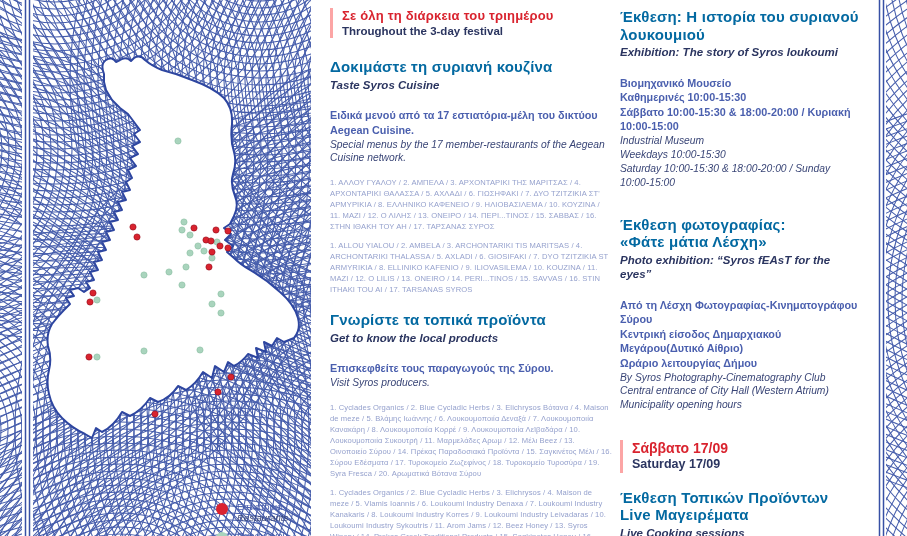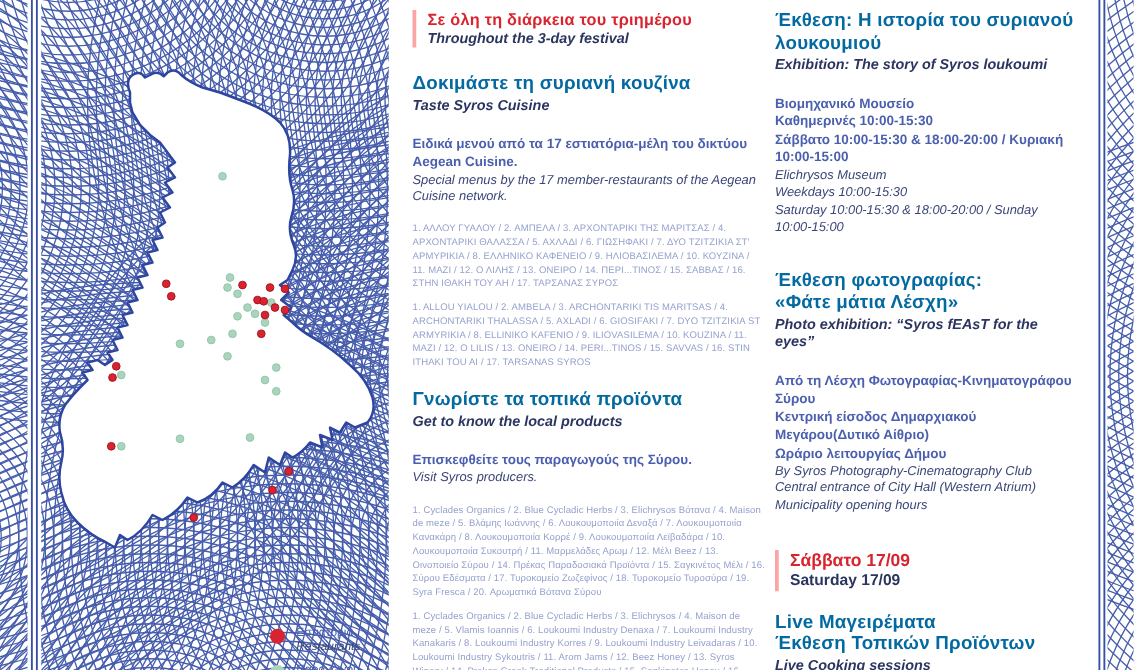--- a/index.html
+++ b/index.html
@@ -18,21 +18,21 @@
   .legend-dot.red{background:#da2330;}
   .legend-dot.green{background:#a9d4bd;}
   .legend-txt{font-size:9.5px;line-height:1.18;color:#4a5fae;}
   .legend-txt .en{font-style:italic;color:#3a4677;}
 
   .col-mid{position:absolute;left:330px;top:8px;width:282px;}
   .col-right{position:absolute;left:620px;top:8px;width:242px;}
 
   .red-block{border-left:3px solid #fca5a5;padding-left:9px;}
   .red-title{color:#d9232e;font-weight:bold;font-size:13px;letter-spacing:.2px;line-height:1.2;}
-  .red-sub{color:#2b3560;font-weight:bold;font-style:italic;font-size:11.5px;margin-top:1px;line-height:1.2;}
+  .red-sub{color:#2b3560;font-weight:bold;font-size:11.5px;margin-top:1px;line-height:1.2;}
 
   .sec-title{color:#0369a1;font-weight:bold;font-size:15px;letter-spacing:.2px;line-height:1.18;}
   .sec-sub{color:#2b3560;font-weight:bold;font-style:italic;font-size:11.5px;margin-top:2px;line-height:1.25;}
 
   .blue-line{color:#4a5fae;font-weight:bold;font-size:10.8px;line-height:1.35;}
   .it-line{color:#3a4677;font-style:italic;font-size:10.3px;line-height:1.35;}
 
   .tiny{color:#95a1cd;font-size:7.6px;line-height:1.45;letter-spacing:.1px;}
 
   .mt26{margin-top:26px;}.mt20{margin-top:20px;}.mt16{margin-top:16px;}
@@ -775,21 +775,21 @@
 <div class="col-right">
   <div>
     <div class="sec-title">Έκθεση: Η ιστορία του συριανού λουκουμιού</div>
     <div class="sec-sub">Exhibition: The story of Syros loukoumi</div>
     <div class="mt16">
       <div class="blue-line">Βιομηχανικό Μουσείο</div>
       <div class="blue-line">Καθημερινές 10:00-15:30</div>
       <div class="blue-line">Σάββατο 10:00-15:30 &amp; 18:00-20:00 / Κυριακή 10:00-15:00</div>
     </div>
     <div>
-      <div class="it-line">Elichrysos Museum</div>
+      <div class="it-line">Industrial Museum</div>
       <div class="it-line">Weekdays 10:00-15:30</div>
       <div class="it-line">Saturday 10:00-15:30 &amp; 18:00-20:00 / Sunday 10:00-15:00</div>
     </div>
   </div>
 
   <div class="mt26">
     <div class="sec-title">Έκθεση φωτογραφίας:</div>
     <div class="sec-title">«Φάτε μάτια Λέσχη»</div>
     <div class="sec-sub">Photo exhibition: “Syros fEAsT for the eyes”</div>
     <div class="mt16">
@@ -803,18 +803,18 @@
       <div class="it-line">Municipality opening hours</div>
     </div>
   </div>
 
   <div class="red-block sat-block">
     <div class="sat-title">Σάββατο 17/09</div>
     <div class="sat-sub">Saturday 17/09</div>
   </div>
 
   <div class="mt16">
+    <div class="sec-title">Έκθεση Τοπικών Προϊόντων</div>
     <div class="sec-title">Live Μαγειρέματα</div>
-    <div class="sec-title">Έκθεση Τοπικών Προϊόντων</div>
     <div class="sec-sub">Live Cooking sessions</div>
 
   </div>
 </div>
 
 </body></html>

